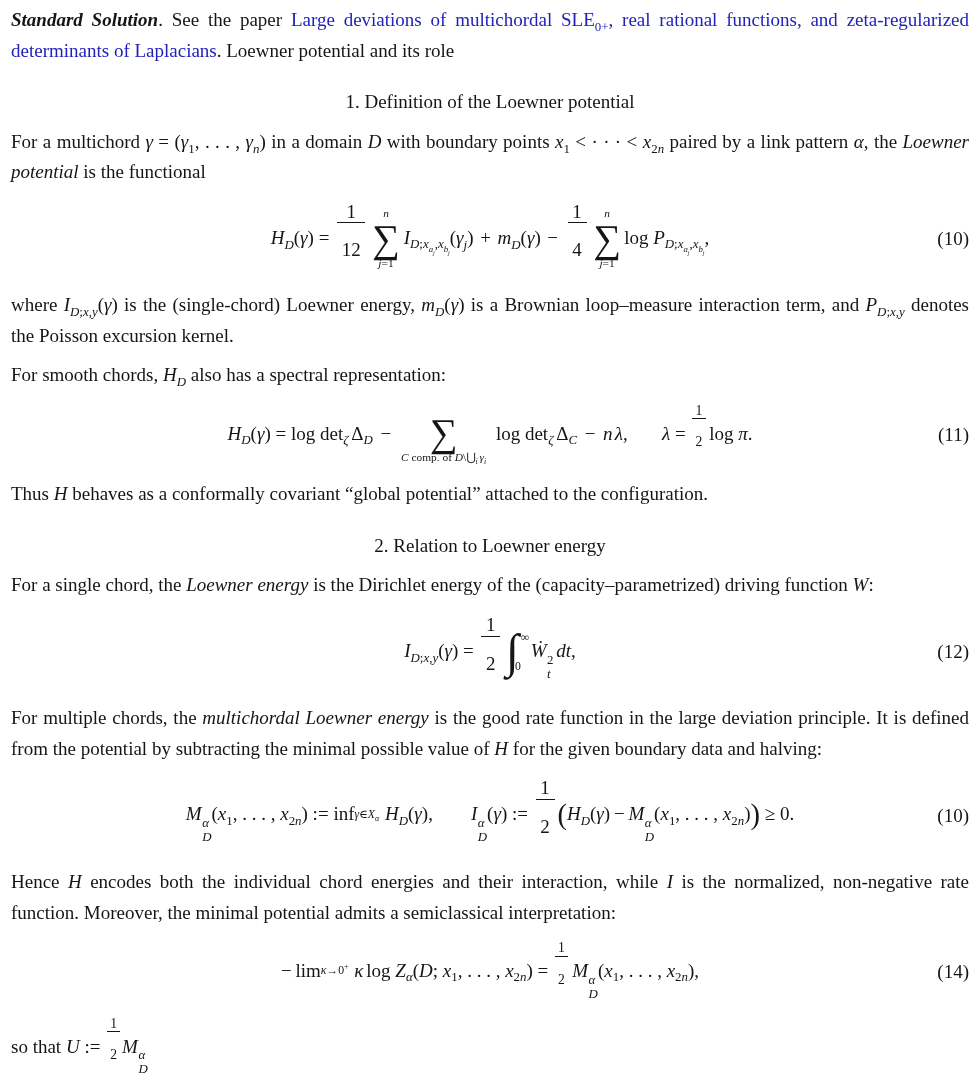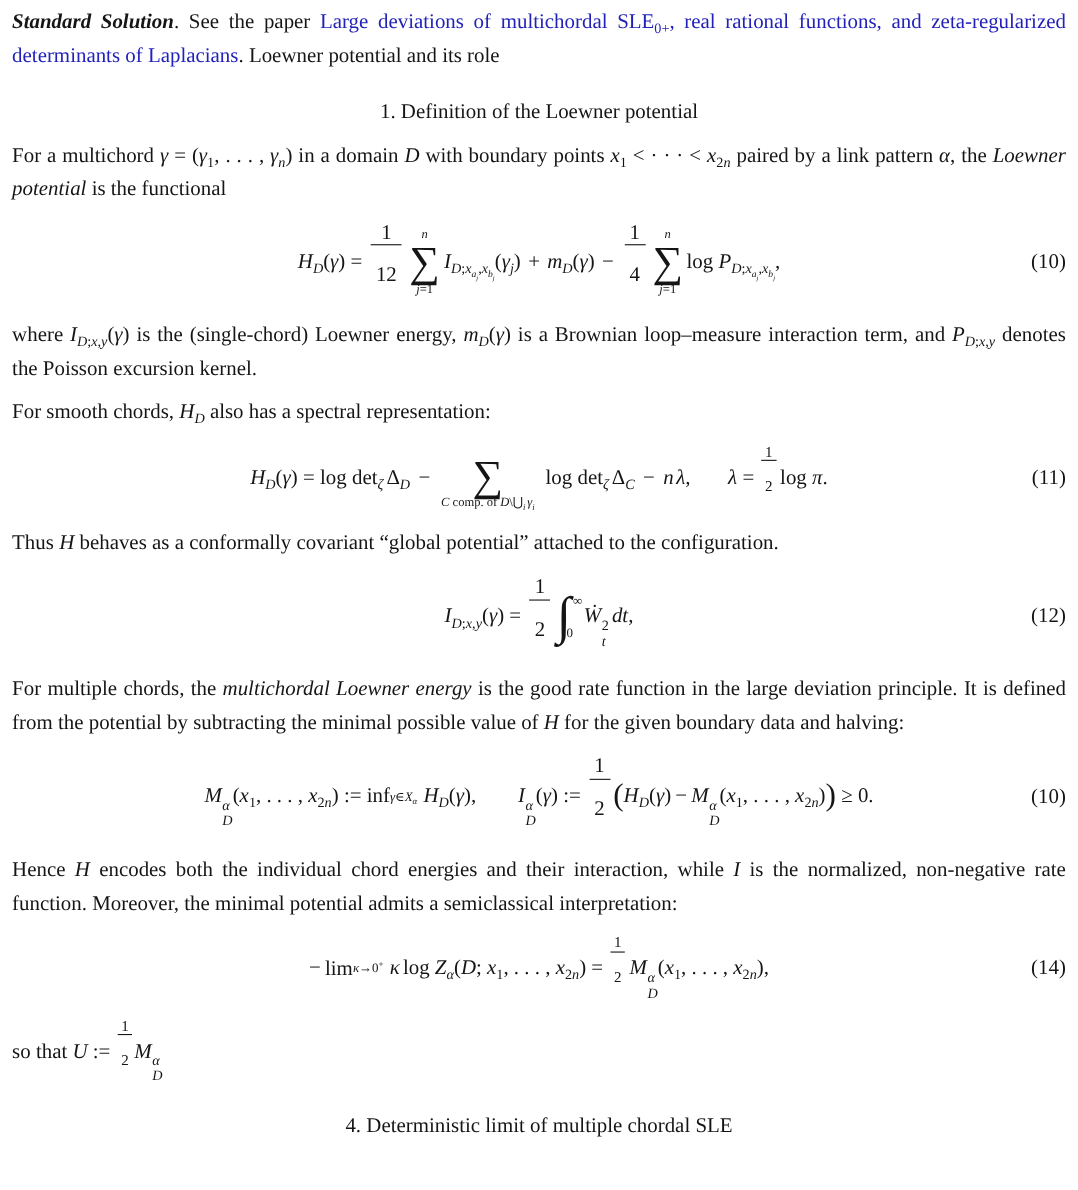--- a/index.html
+++ b/index.html
@@ -86,20 +86,22 @@
           <span class="sm-sigma">∑</span>
           <span class="sm-below"><span class="it">C</span><span class="rm"> comp. of </span><span class="it">D</span><span class="rm">\⋃</span><sub class="m-sub"><span class="it">i</span></sub><span class="m-sp" style="width: 0.15em;"></span><span class="it">γ</span><sub class="m-sub"><span class="it">i</span></sub></span>
         </span><span class="m-sp" style="width: 0.4em;"></span><span class="rm">log det</span><sub class="m-sub"><span class="it">ζ</span></sub><span class="m-sp" style="width: 0.15em;"></span><span class="rm">Δ</span><sub class="m-sub"><span class="it">C</span></sub><span class="m-sp" style="width: 0.4em;"></span><span class="rm">−</span><span class="m-sp" style="width: 0.4em;"></span><span class="it">n</span><span class="m-sp" style="width: 0.12em;"></span><span class="it">λ</span><span class="rm">,</span><span class="m-sp" style="width: 1.8em;"></span><span class="it">λ</span><span class="rm"> = </span><span class="m-frac m-sfrac">
           <span class="fr-num"><span class="rm">1</span></span>
           <span class="fr-den"><span class="rm">2</span></span>
         </span><span class="m-sp" style="width: 0.1em;"></span><span class="rm">log </span><span class="it">π</span><span class="rm">.</span></span>
     <span class="eqno">(11)</span>
   </div>
 
   <p class="para"><span class="rm">Thus </span><span class="it">H</span><span class="rm"> behaves as a conformally covariant “global potential” attached to the configuration.</span></p>
+  <p class="para heading"><span class="rm">2. Relation to Loewner energy</span></p>
+  <p class="para"><span class="rm">For a single chord, the </span><span class="it">Loewner energy</span><span class="rm"> is the Dirichlet energy of the (capacity–parametrized) driving function </span><span class="it">W</span><span class="rm">:</span></p>
 
   <div class="eq">
     <span class="eq-body"><span class="it">I</span><sub class="m-sub"><span class="it">D</span><span class="rm">;</span><span class="it">x</span><span class="rm">,</span><span class="it">y</span></sub><span class="rm">(</span><span class="it">γ</span><span class="rm">) = </span><span class="m-frac">
           <span class="fr-num"><span class="rm">1</span></span>
           <span class="fr-den"><span class="rm">2</span></span>
         </span><span class="m-sp" style="width: 0.05em;"></span><span class="m-int">
           <span class="int-g">∫</span>
           <span class="int-lims">
             <span class="int-top"><span class="rm">∞</span></span>
             <span class="int-bot"><span class="rm">0</span></span>

